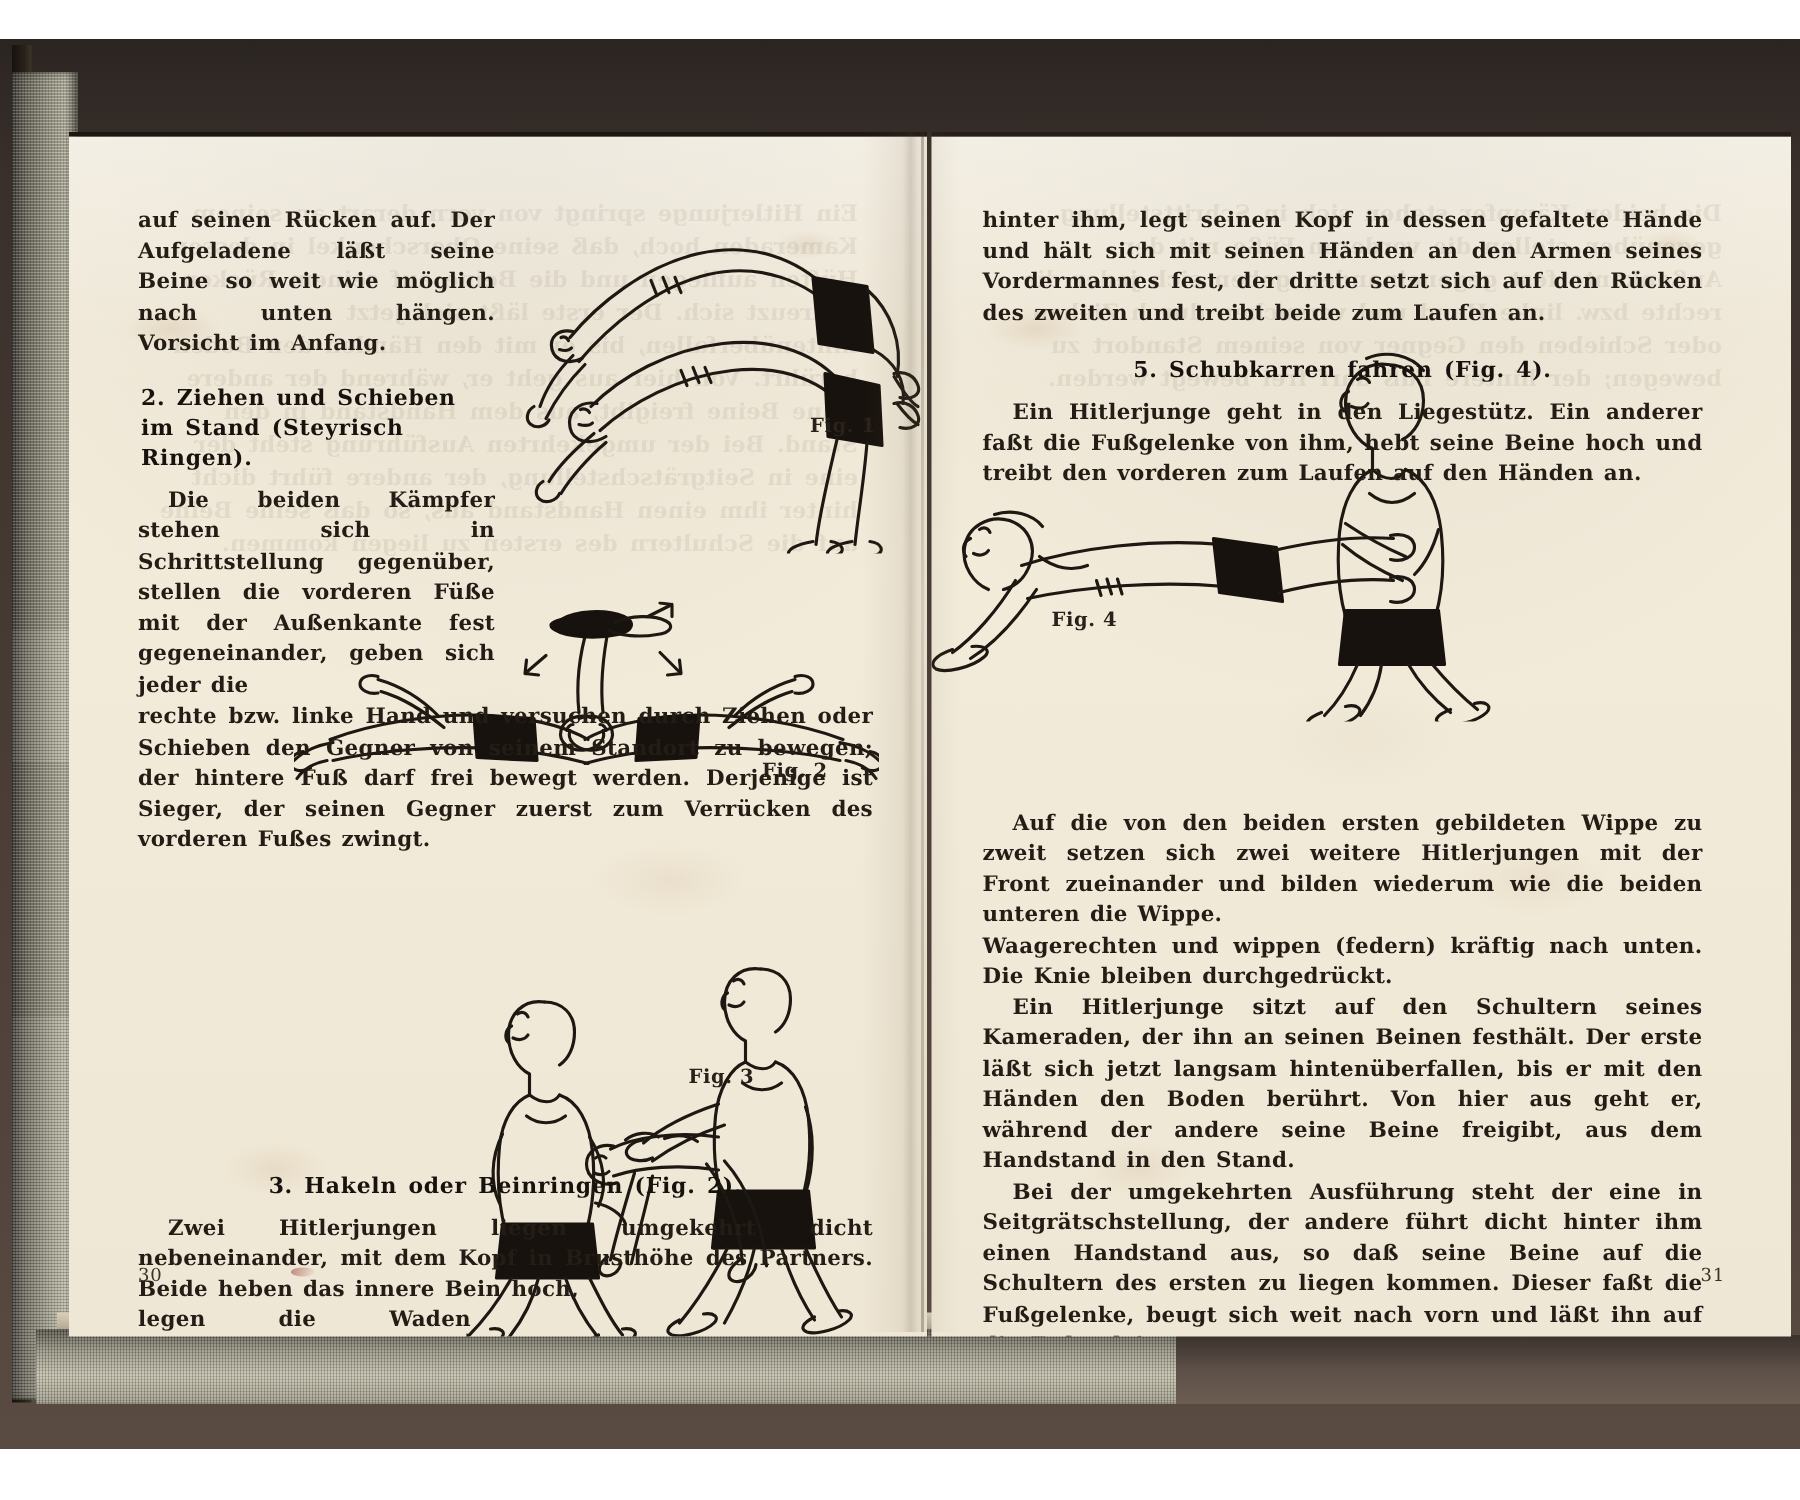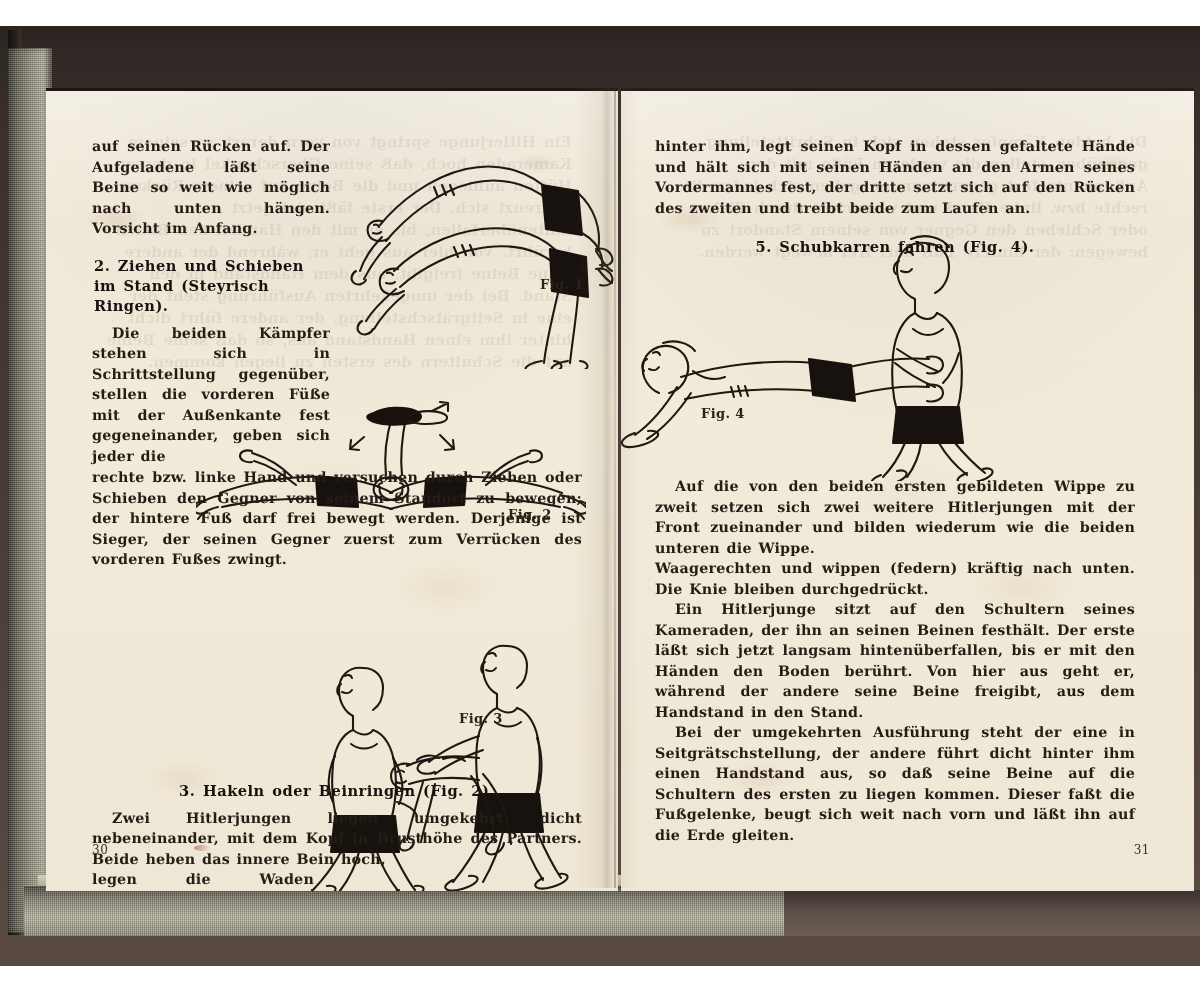--- a/index.html
+++ b/index.html
@@ -505,20 +505,21 @@
             <path d="M348 262 c-10 4 -12 8 -6 10 c7 2 24 -2 30 -8 c4 -4 0 -8 -8 -6"></path>
           </g>
         </svg>
       </div>
       <div class="figcap" style="left:80px; top:315px;">Fig. 4</div>
 
       <div class="col">
         <p class="fx" style="width:480px;">hinter ihm, legt seinen Kopf in dessen gefaltete Hände und hält sich mit seinen Händen an den Armen seines Vordermannes fest, der dritte setzt sich auf den Rücken des zweiten und treibt beide zum Laufen an.</p>
 
         <p class="head" style="width:480px; margin-top:18px;">5. Schubkarren fahren (Fig. 4).</p>
+        <p class="fx indent" style="width:480px;">Ein Hitlerjunge geht in den Liegestütz. Ein anderer faßt die Fußgelenke von ihm, hebt seine Beine hoch und treibt den vorderen zum Laufen auf den Händen an.</p>
 
         <div style="float:left; width:282px; height:212px;"></div>
         <div class="clearer"></div>
 
         <p class="fx indent" style="width:480px;">Auf die von den beiden ersten gebildeten Wippe zu zweit setzen sich zwei weitere Hitlerjungen mit der Front zueinander und bilden wiederum wie die beiden unteren die Wippe.</p>
         <p class="fx" style="width:480px;">Waagerechten und wippen (federn) kräftig nach unten. Die Knie bleiben durchgedrückt.</p>
 
         <p class="fx indent" style="width:480px;">Ein Hitlerjunge sitzt auf den Schultern seines Kameraden, der ihn an seinen Beinen festhält. Der erste läßt sich jetzt langsam hintenüberfallen, bis er mit den Händen den Boden berührt. Von hier aus geht er, während der andere seine Beine freigibt, aus dem Handstand in den Stand.</p>
         <p class="fx indent" style="width:480px;">Bei der umgekehrten Ausführung steht der eine in Seitgrätschstellung, der andere führt dicht hinter ihm einen Handstand aus, so daß seine Beine auf die Schultern des ersten zu liegen kommen. Dieser faßt die Fußgelenke, beugt sich weit nach vorn und läßt ihn auf die Erde gleiten.</p>
 

